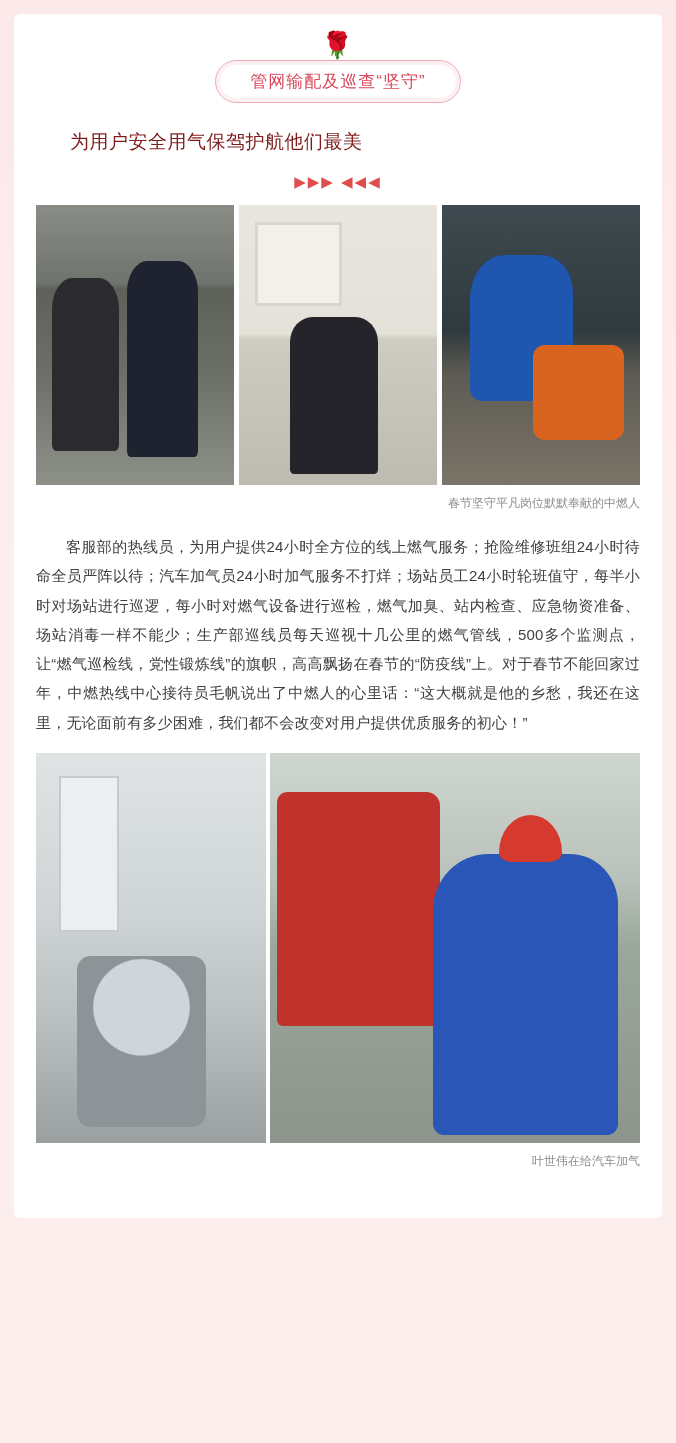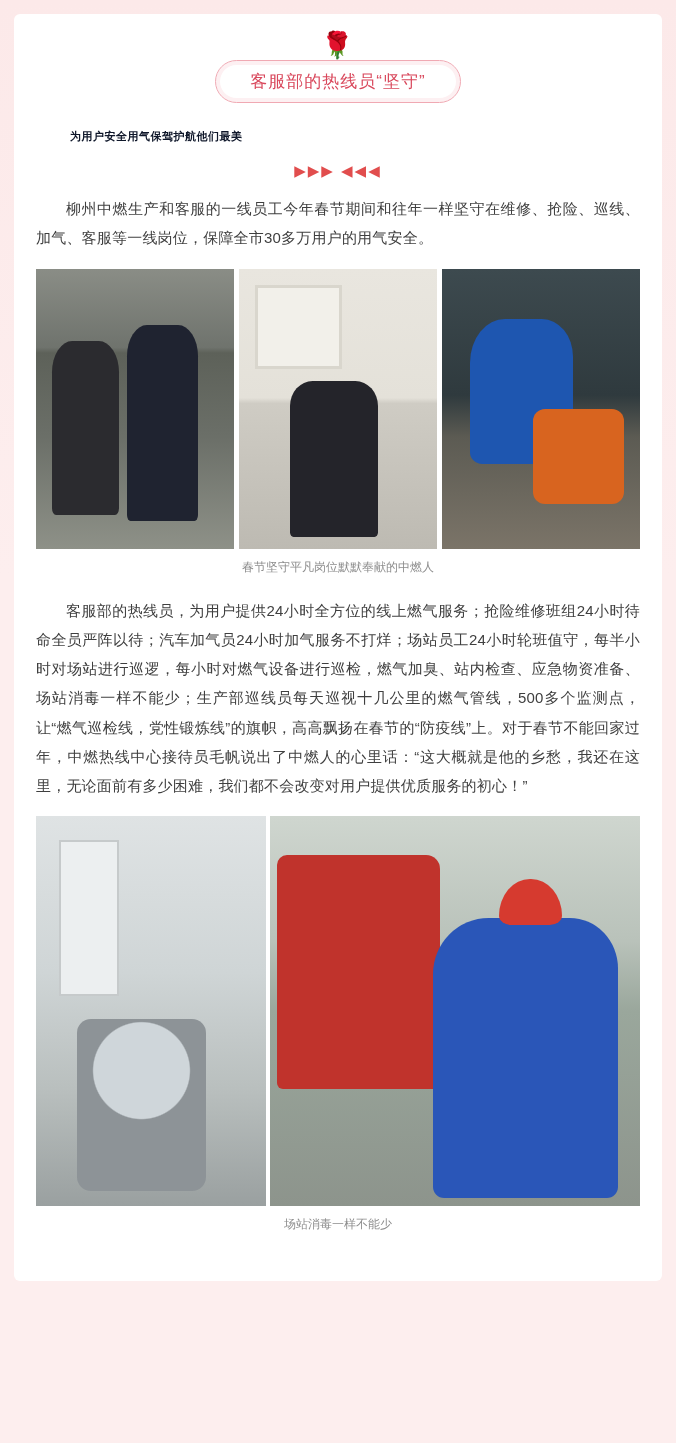--- a/index.html
+++ b/index.html
@@ -47,23 +47,23 @@
     border: 1px solid #f0a9b3;
     border-radius: 22px;
     padding: 9px 34px;
     color: #d9485c;
     font-size: 17px;
     letter-spacing: 1px;
     background: #fff;
     box-shadow: 0 0 0 4px #fdf0f2 inset;
   }
   .subtitle {
-    color: #0f172a;
-    font-size: 11px;
-    font-weight: bold;
+    color: #7f1d1d;
+    font-size: 19px;
+    font-weight: normal;
     letter-spacing: 0.5px;
     margin: 26px 0 0 34px;
   }
   .divider-dots {
     text-align: center;
     color: #e14d4d;
     font-size: 15px;
     letter-spacing: 2px;
     margin: 18px 0 14px 0;
     user-select: none;
@@ -85,21 +85,21 @@
   .photo {
     position: relative;
     overflow: hidden;
     background: #cfd3d6;
   }
   .photo-row .photo {
     flex: 1 1 0;
     height: 280px;
   }
   .caption {
-    text-align: center;
+    text-align: right;
     font-size: 12px;
     color: #8d8d8d;
     margin: 10px 0 20px 0;
   }
   .photo-big {
     width: 100%;
     height: 390px;
     margin-top: 4px;
     display: flex;
     gap: 4px;
@@ -217,41 +217,40 @@
 <body>
 
 <div class="page">
   <div class="sheet">
 
     <div class="ornament">
       <span class="flower">🌹</span>
     </div>
 
     <div class="title-pill-wrap">
-      <div class="title-pill">客服部的热线员“坚守”</div>
+      <div class="title-pill">管网输配及巡查“坚守”</div>
     </div>
 
     <div class="subtitle">为用户安全用气保驾护航他们最美</div>
 
     <div class="divider-dots">▶▶▶ ◀◀◀</div>
 
-    <p class="body-text">柳州中燃生产和客服的一线员工今年春节期间和往年一样坚守在维修、抢险、巡线、加气、客服等一线岗位，保障全市30多万用户的用气安全。</p>
 
     <div class="photo-row">
       <div class="photo p1"></div>
       <div class="photo p2"></div>
       <div class="photo p3"></div>
     </div>
     <div class="caption">春节坚守平凡岗位默默奉献的中燃人</div>
 
     <p class="body-text">客服部的热线员，为用户提供24小时全方位的线上燃气服务；抢险维修班组24小时待命全员严阵以待；汽车加气员24小时加气服务不打烊；场站员工24小时轮班值守，每半小时对场站进行巡逻，每小时对燃气设备进行巡检，燃气加臭、站内检查、应急物资准备、场站消毒一样不能少；生产部巡线员每天巡视十几公里的燃气管线，500多个监测点，让“燃气巡检线，党性锻炼线”的旗帜，高高飘扬在春节的“防疫线”上。对于春节不能回家过年，中燃热线中心接待员毛帆说出了中燃人的心里话：“这大概就是他的乡愁，我还在这里，无论面前有多少困难，我们都不会改变对用户提供优质服务的初心！”</p>
 
     <div class="photo-big">
       <div class="photo p4 left"></div>
       <div class="photo p5 right">
         <span class="helmet"></span>
       </div>
     </div>
-    <div class="caption">场站消毒一样不能少</div>
+    <div class="caption">叶世伟在给汽车加气</div>
 
 
   </div>
 </div>
 
 </body></html>

